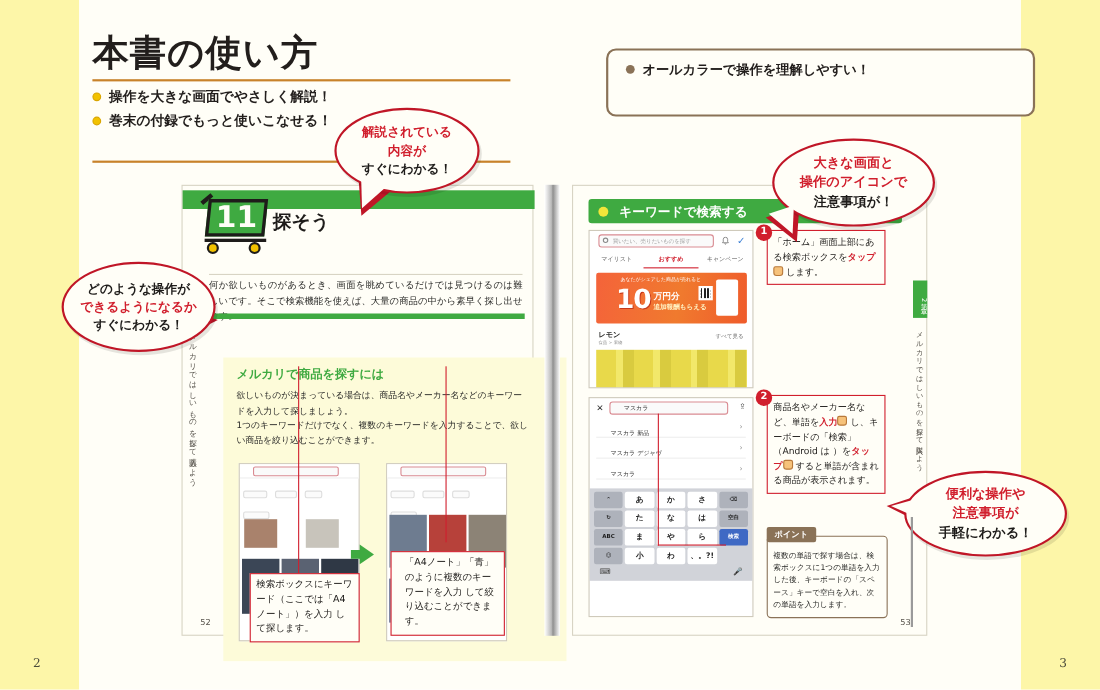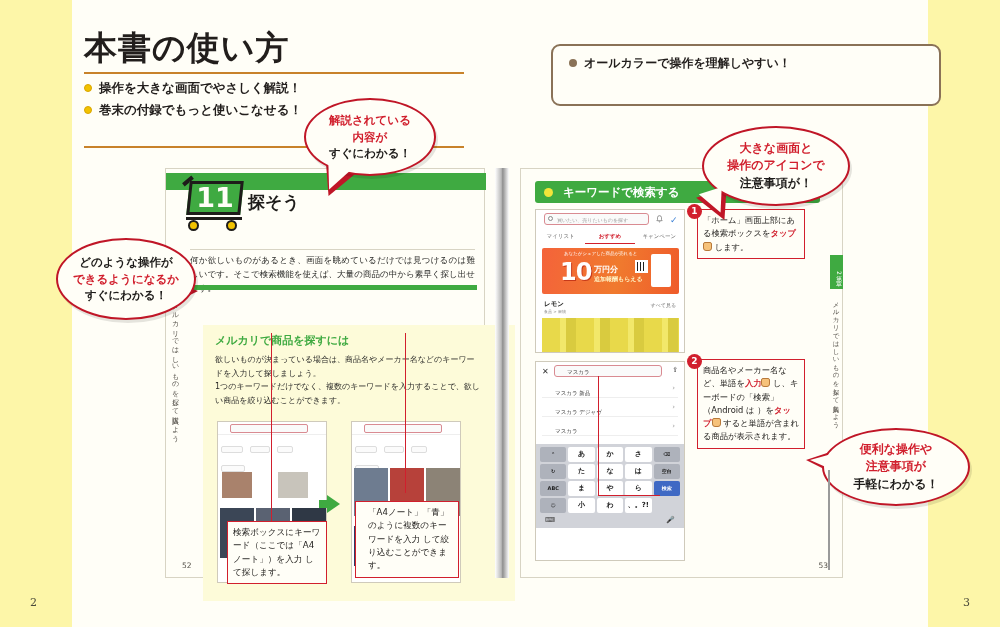--- a/index.html
+++ b/index.html
@@ -469,20 +469,24 @@
     <div class="stepbox sb1">
       <div class="stepnum">1</div>
       <span>「ホーム」画面上部にある検索ボックスを</span><span class="red">タップ</span><span class="tapicon"></span><span> します。</span>
     </div>
 
     <div class="stepbox sb2">
       <div class="stepnum">2</div>
       <span>商品名やメーカー名など、単語を</span><span class="red">入力</span><span class="tapicon"></span><span> し、キーボードの「検索」（Android は  ）を</span><span class="red">タップ</span><span class="tapicon"></span><span> すると単語が含まれる商品が表示されます。</span>
     </div>
 
+    <div class="pointbox">
+      <div class="point-tag">ポイント</div>
+      <span>複数の単語で探す場合は、検索ボックスに1つの単語を入力した後、キーボードの「スペース」キーで空白を入れ、次の単語を入力します。</span>
+    </div>
 
     <div class="chap-tab">第2章</div>
     <div class="vtext-r">メルカリではしいものを探して購入しよう</div>
     <div class="rp-folio">53</div>
   </div>
 </div>
 
 <div class="tail tail-1"></div>
 <div class="tail tail-1b"></div>
 <div class="balloon bal-1">

